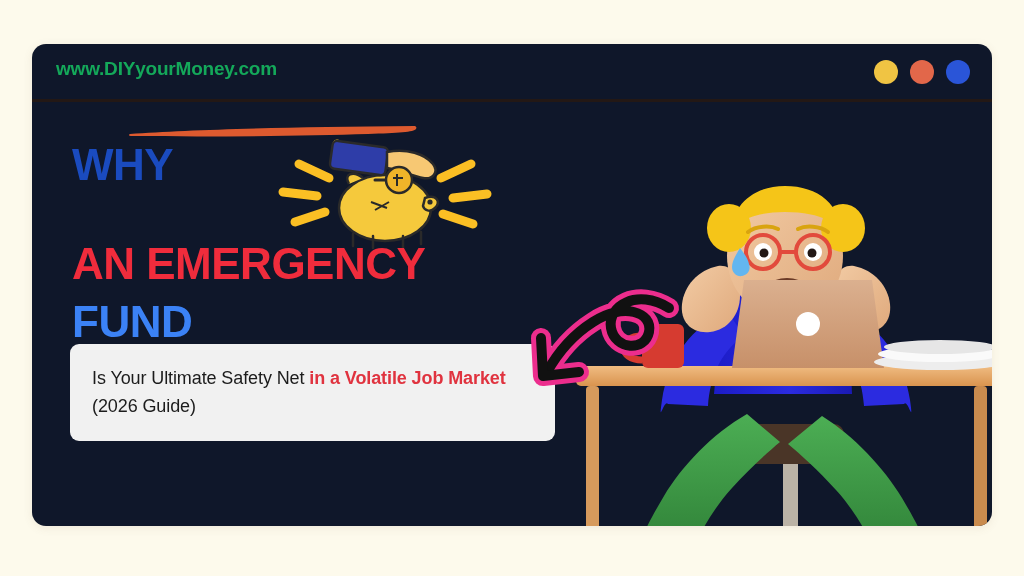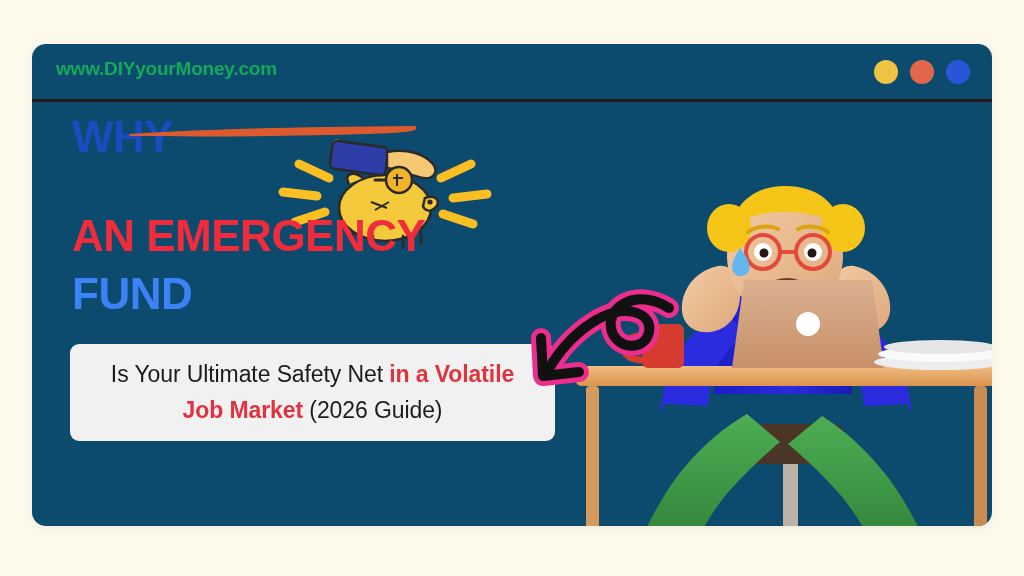--- a/index.html
+++ b/index.html
@@ -6,21 +6,21 @@
   body{
     width:1024px;height:576px;overflow:hidden;
     background:#FDFAEC;
     font-family:"Liberation Sans",sans-serif;
   }
   .stage{position:relative;width:1024px;height:576px;overflow:hidden;}
 
   
   .browser-card{
     position:absolute;left:32px;top:44px;width:960px;height:482px;
-    background:#0c4a6e;border-radius:14px;
+    background:#0f172a;border-radius:14px;
     box-shadow:0 2px 10px rgba(120,90,70,.10);
     overflow:hidden;
   }
   .browser-bar{
     position:absolute;left:0;top:0;width:100%;height:55px;
   }
   .url-text{
     position:absolute;left:24px;top:14px;
     font-size:19px;font-weight:bold;color:#14A85A;
     letter-spacing:-.2px;white-space:nowrap;
@@ -30,36 +30,36 @@
   .bar-rule{
     position:absolute;left:0;top:55px;width:100%;height:3px;background:#231815;
   }
 
   
   .headline{position:absolute;left:72px;top:108px;z-index:6;}
   .hl-line{
     font-size:44px;font-weight:bold;line-height:1.33;
     letter-spacing:-.5px;white-space:nowrap;
   }
-  .hl-why{color:#1A4BBF;}
+  .hl-why{color:#1A4BBF;margin-top:28px;}
   .hl-emergency{color:#F02C3C;margin-top:40px;}
   .hl-fund{color:#3b82f6;}
   .brush{
     position:absolute;left:128px;top:124px;width:290px;height:13px;
     z-index:7;pointer-events:none;
   }
 
   
   .subtitle-panel{
     position:absolute;left:70px;top:344px;width:485px;height:97px;
     background:#F1F1F1;border-radius:9px;z-index:6;
     display:flex;align-items:center;justify-content:center;
   }
   .subtitle-text{
-    font-size:23px;color:#1C1C1C;line-height:1.55;text-align:center;
+    font-size:18px;color:#1C1C1C;line-height:1.55;
     padding:0 22px;letter-spacing:-.1px;
   }
   .sub-red{color:#E0333F;font-weight:bold;}
 
   
   .piggy-wrap{position:absolute;left:243px;top:92px;width:220px;height:115px;z-index:5;}
   .arrow-wrap{position:absolute;left:487px;top:228px;width:170px;height:125px;z-index:8;}
 
   
   .illus{position:absolute;left:540px;top:140px;width:470px;height:410px;z-index:4;}

